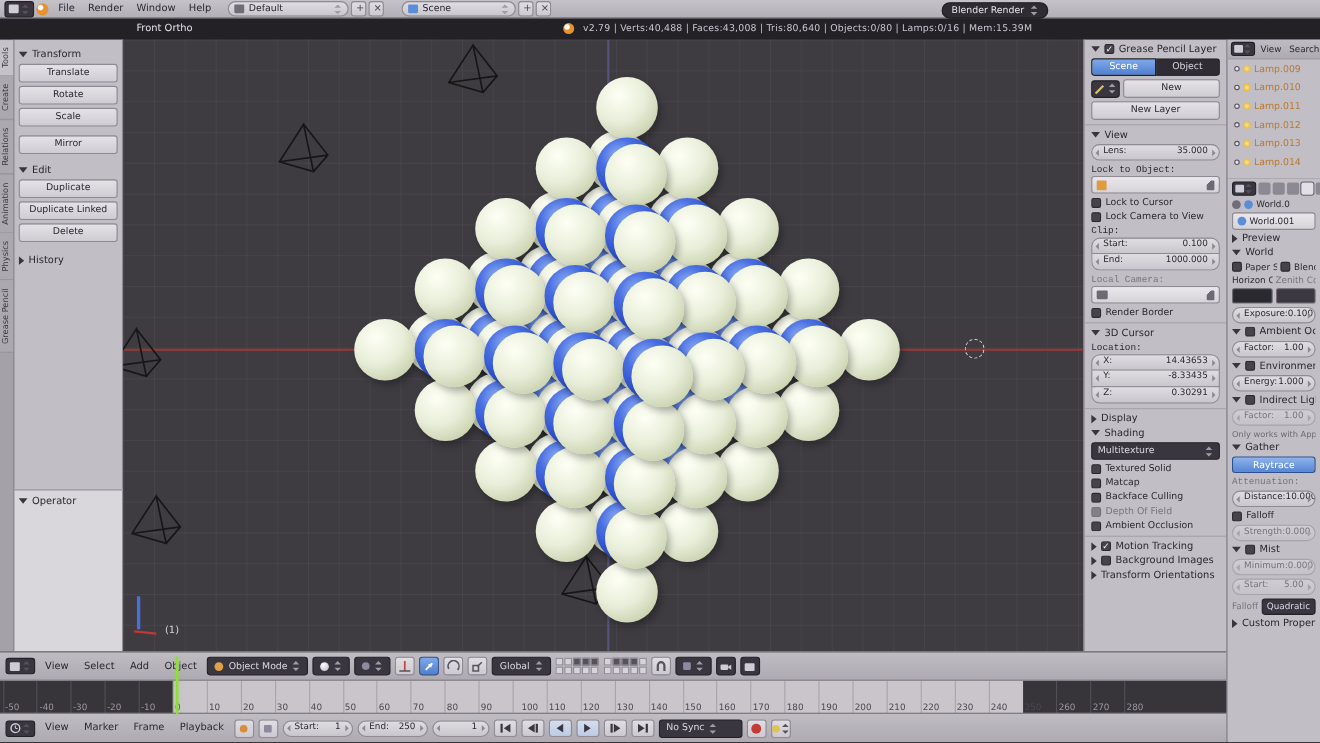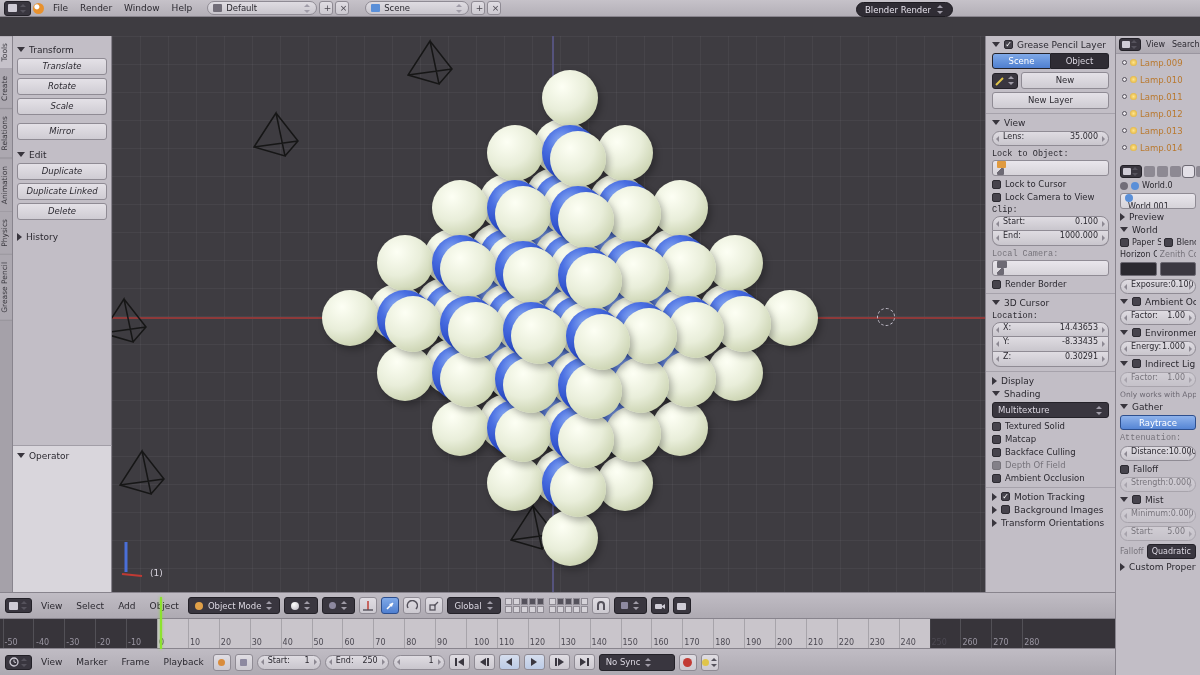--- a/index.html
+++ b/index.html
@@ -49,21 +49,21 @@
   .vplabel{position:absolute;left:124px;top:4px;color:#e3dfe9;font-size:9px;}
   .blogo{position:absolute;left:512px;top:4px;width:10px;height:10px;border-radius:50%;background:radial-gradient(circle at 35% 35%,#fff 0 2px,#e8912d 3px 100%);}
   .stats{position:absolute;left:530px;top:4px;color:#c9c5d2;font-size:8.5px;letter-spacing:.2px;}
 
   
   .tabstrip{position:absolute;left:0;top:36px;width:13px;height:556px;background:#a5a1a9;border-right:1px solid #88848d;display:flex;flex-direction:column;}
   .vtab{writing-mode:vertical-rl;transform:rotate(180deg);font-size:7.5px;color:#3a383f;background:#aca8b0;
         border-top:1px solid #96929a;padding:7px 0;text-align:center;}
   .vtab.active{background:#c6c2ca;}
   .shelf{position:absolute;left:13px;top:36px;width:99px;height:409px;background:#c2bec6;border-right:1px solid #88848d;padding:5px 4px;overflow:hidden;}
-  .tsbtn{display:block;width:100%;margin:3px 0;font-style:italic;}
+  .tsbtn{display:block;width:100%;margin:3px 0;}
   .shelf .sech{margin:4px 0 2px;}
   .operator{position:absolute;left:13px;top:445px;width:99px;height:147px;background:#d9d6dc;border-right:1px solid #88848d;border-top:1px solid #a29ea7;padding:5px 4px;}
 
   
   .viewport{position:absolute;left:112px;top:36px;width:873px;height:556px;overflow:hidden;background-color:#3e3c41;
     background-image:linear-gradient(rgba(170,170,185,.07) 1px,transparent 1px),linear-gradient(90deg,rgba(170,170,185,.07) 1px,transparent 1px);
     background-size:28px 28px;}
   .axisred{position:absolute;left:0;top:281px;width:100%;height:2px;background:#8e3a3a;z-index:1;}
   .axisz{position:absolute;left:440px;top:0;width:2px;height:100%;background:#55537d;z-index:1;}
   .lamp{position:absolute;z-index:2;}
@@ -78,21 +78,21 @@
   
   .npanel{position:absolute;left:985px;top:36px;width:130px;height:556px;background:#c2bec6;border-left:1px solid #88848d;
           padding:4px 6px;overflow:hidden;}
   .npanel>*{margin-bottom:3px;}
   .seg{display:flex;height:16px;}
   .seg>div{flex:1;display:flex;align-items:center;justify-content:center;font-size:8.5px;border:1px solid #232128;overflow:hidden;}
   .seg-l{background:linear-gradient(#7fa9e8,#4f7fd0);color:#fff;border-radius:3px 0 0 3px;}
   .seg-r{background:#2f2c34;color:#d8d4de;border-radius:0 3px 3px 0;border-left:none!important;}
   .rowflex{display:flex;gap:3px;align-items:center;}
   .pencilbtn{width:26px;height:16px;background:#39363f;border:1px solid #232128;border-radius:3px;display:flex;align-items:center;justify-content:space-evenly;flex:none;}
-  .objfield{height:16px;background:linear-gradient(#e9e6ec,#d6d3d9);border:1px solid #8f8b94;border-radius:3px;display:flex;align-items:flex-start;justify-content:space-between;padding:0 4px;flex-direction:column;}
+  .objfield{height:16px;background:linear-gradient(#e9e6ec,#d6d3d9);border:1px solid #8f8b94;border-radius:3px;display:flex;align-items:center;justify-content:space-between;padding:0 4px;}
   .cubeic{width:9px;height:9px;background:#e09a3f;border-radius:1px;}
   .camic{width:10px;height:8px;background:#6d6a74;border-radius:1px;}
   .dropic{width:7px;height:9px;background:linear-gradient(135deg,transparent 3px,#6d6a74 3px);border-radius:1px;}
   .lblsm{font-size:8.5px;margin:1px 0;font-family:Liberation Mono, monospace;}
   .sep{border-top:1px solid #a6a2ab;margin:4px -6px;}
 
   
   .vheader{position:absolute;left:0;top:592px;width:1115px;height:26px;background:linear-gradient(#c0bcc4,#aeaab2);
            border-top:1px solid #88848d;display:flex;align-items:center;gap:4px;padding:0 5px;}
   .darkdrop{height:17px;background:#39363f;border:1px solid #232128;border-radius:3px;color:#dcd8e2;
@@ -181,20 +181,25 @@
       <span class="updn"></span>
     </div>
     <div class="sqbtn plus"></div>
     <div class="sqbtn x"></div>
     <div class="engine">
       <span>Blender Render</span>
       <span class="updn"></span>
     </div>
   </div>
 
+  <div class="infobar">
+    <span class="vplabel">Front Ortho</span>
+    <span class="blogo"></span>
+    <span class="stats">v2.79 | Verts:40,488 | Faces:43,008 | Tris:80,640 | Objects:0/80 | Lamps:0/16 | Mem:15.39M</span>
+  </div>
 
   <div class="tabstrip">
     <div class="vtab active">Tools</div>
     <div class="vtab">Create</div>
     <div class="vtab">Relations</div>
     <div class="vtab">Animation</div>
     <div class="vtab">Physics</div>
     <div class="vtab">Grease Pencil</div>
   </div>
 

